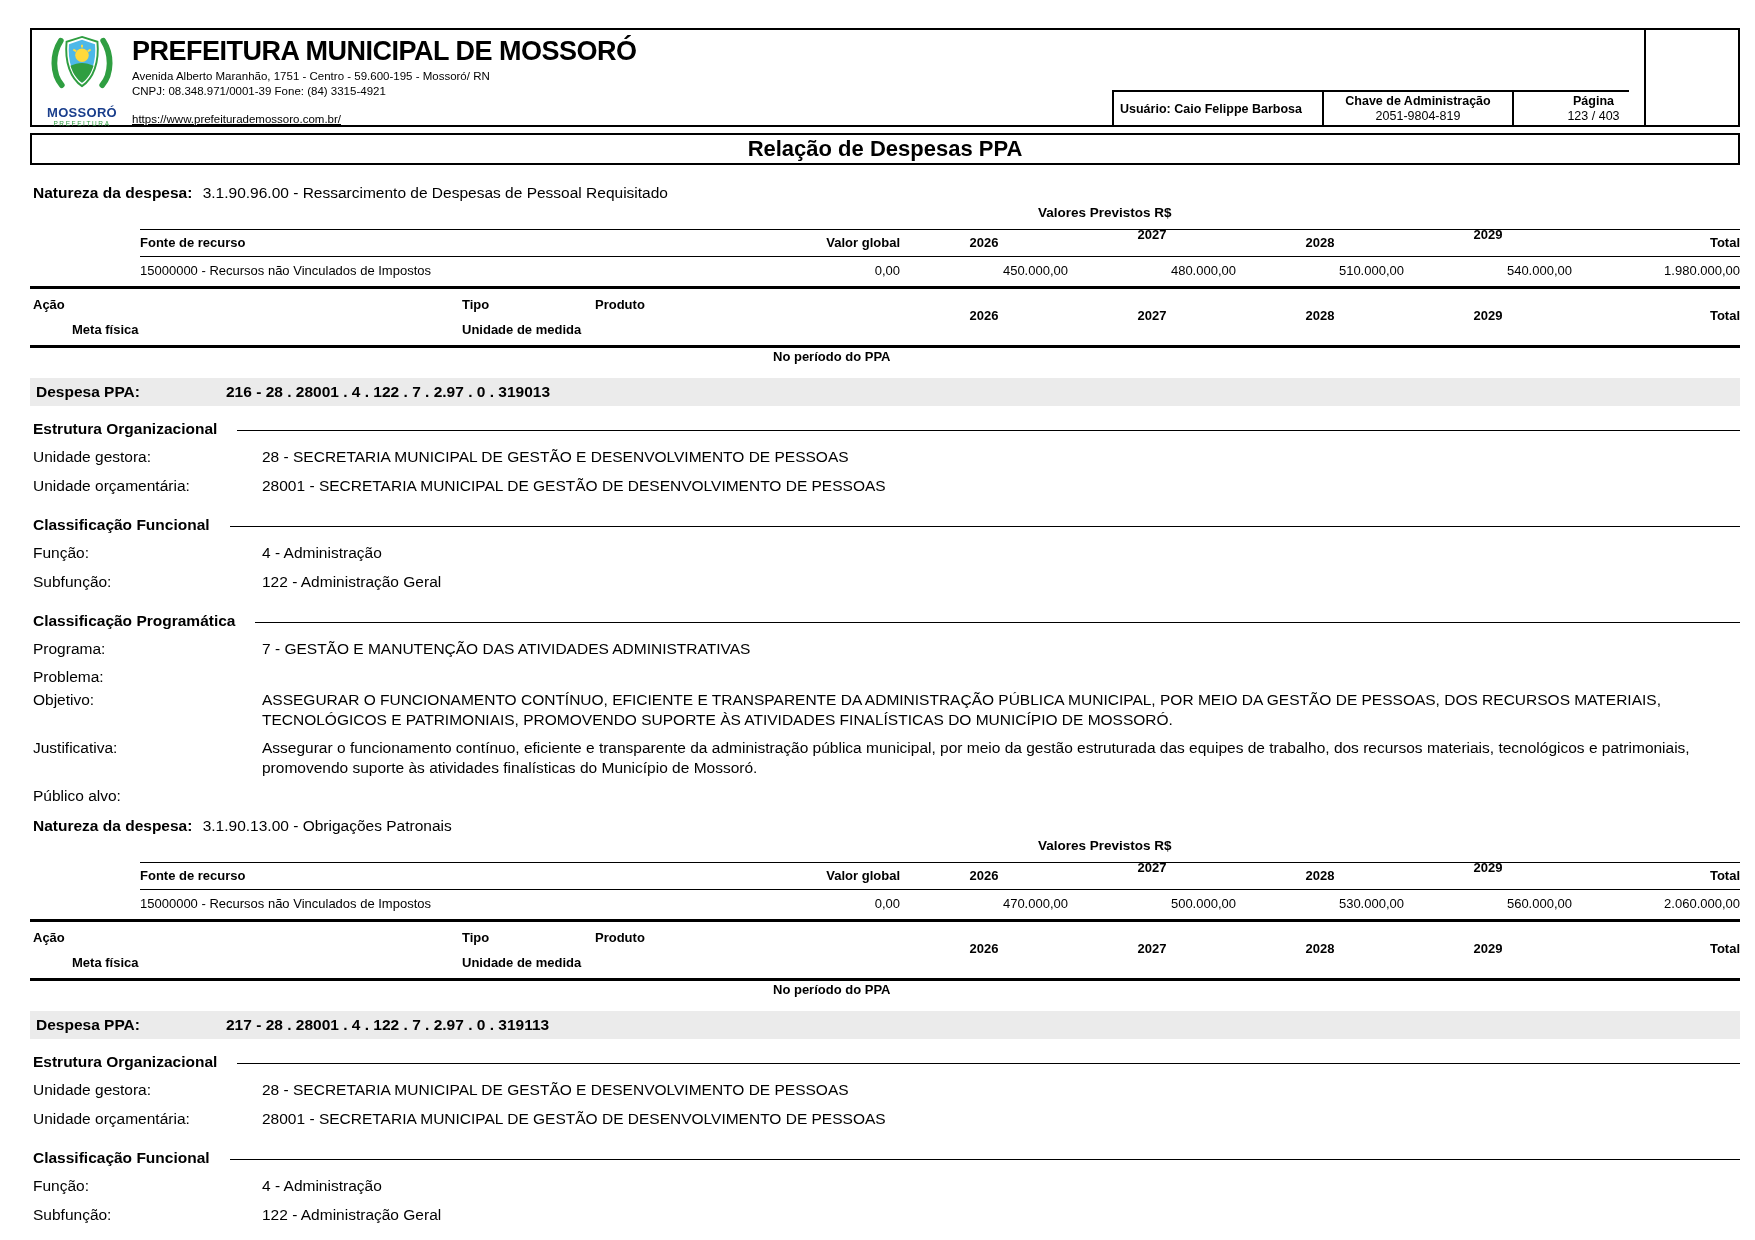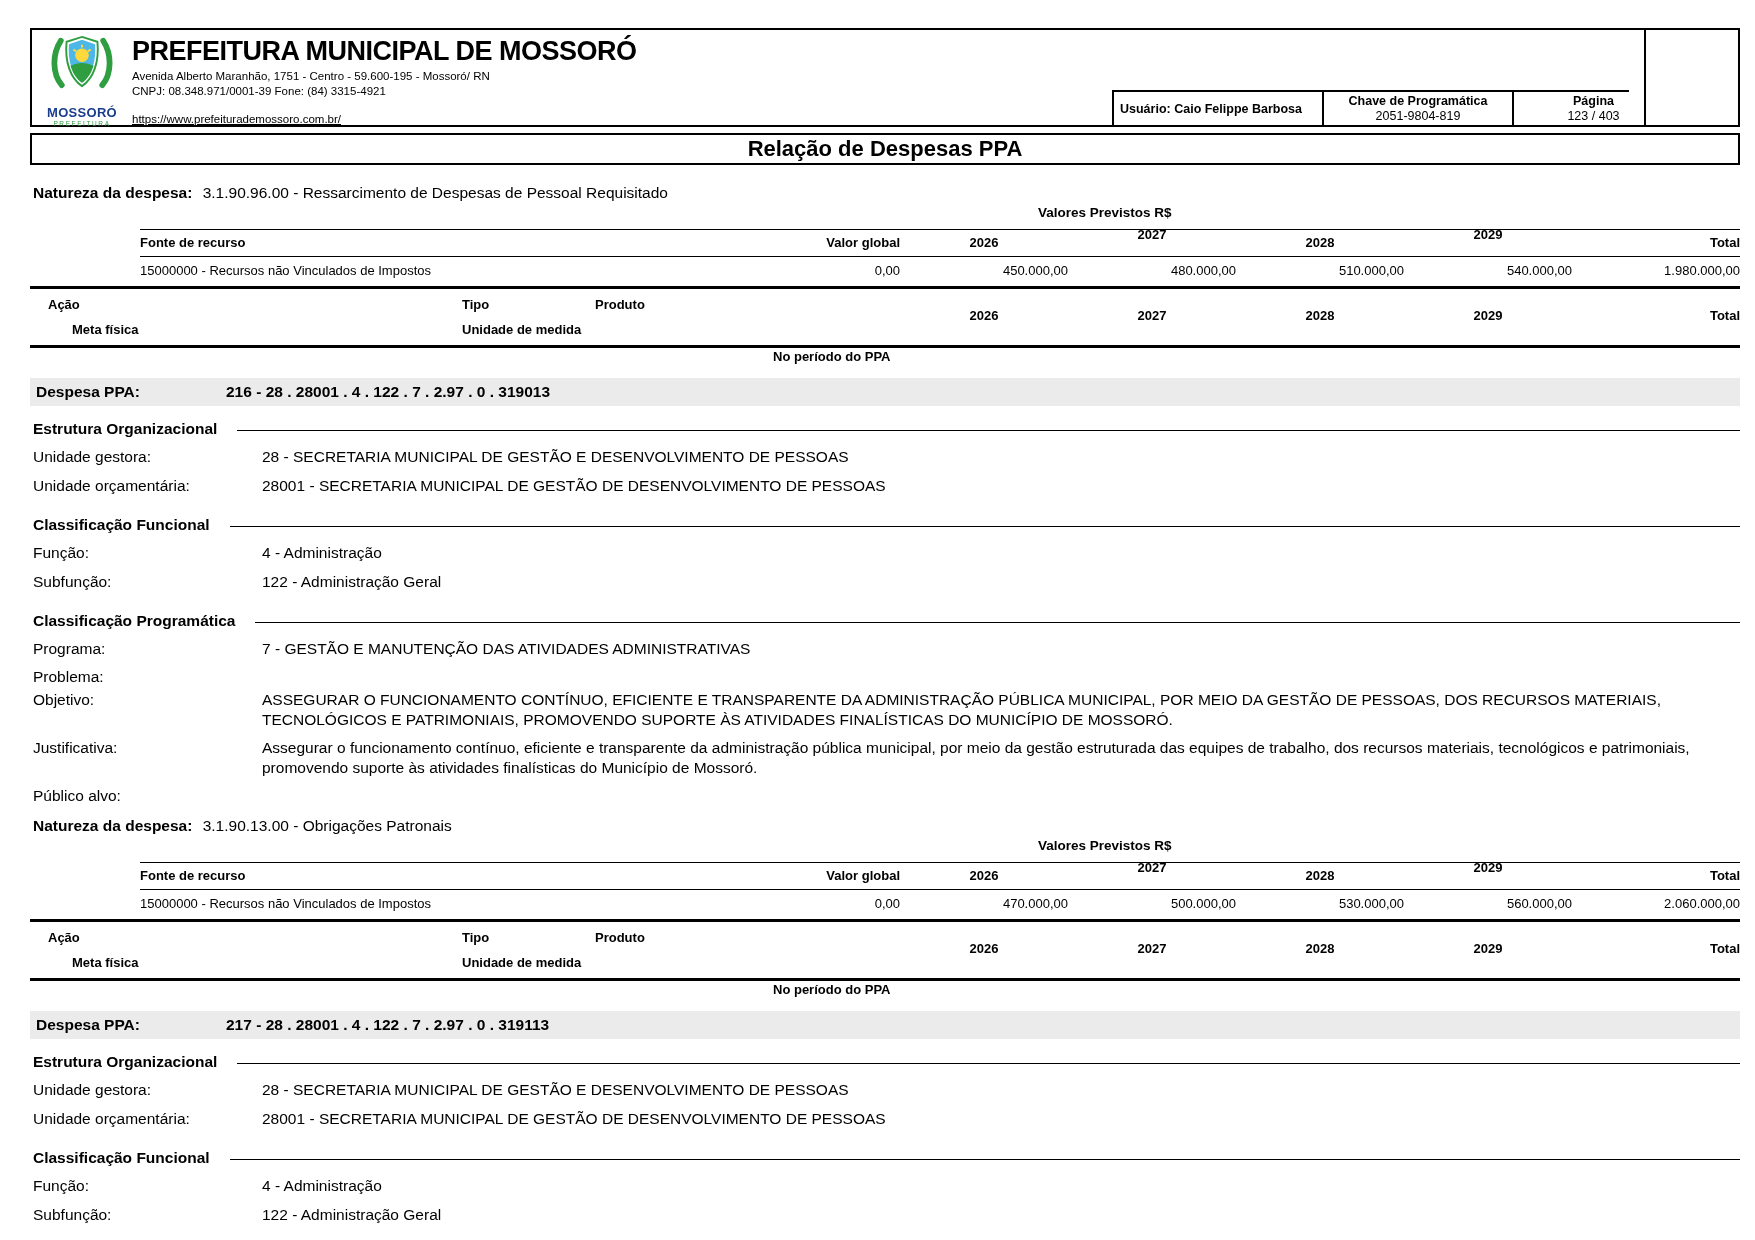--- a/index.html
+++ b/index.html
@@ -41,21 +41,21 @@
   .fonte-table td { padding:6px 0 8px; }
   .t-left { text-align:left; }
   .t-right { text-align:right; }
   .t-center { text-align:center; }
   .yr-b span { position:relative; top:-8px; }
 
   .thick { height:3px; background:#000; width:1710px; margin-left:-3px; }
 
   .acao-band { position:relative; height:56px; font-size:13px; }
   .acao-band .b { font-weight:bold; position:absolute; }
-  .a-acao { left:15px; top:8px; }
+  .a-acao { left:0; top:8px; }
   .a-tipo { left:429px; top:8px; }
   .a-produto { left:562px; top:8px; }
   .a-meta { left:39px; top:33px; }
   .a-unid { left:429px; top:33px; }
   .a-periodo { left:740px; top:36px;margin-top:24px; }
   .a-year { position:absolute; top:19px; width:168px; text-align:center; font-weight:bold; }
   .a-total { position:absolute; top:19px; width:168px; text-align:right; font-weight:bold; }
 
   .despesa-bar { margin-top:30px; margin-left:-3px; width:1710px; height:28px; background:#ebebeb;
     display:flex; align-items:center; padding-left:6px; font-size:15.5px; font-weight:bold; }
@@ -95,21 +95,21 @@
       <div class="logo-sub">PREFEITURA</div>
     </div>
     <div class="org-block">
       <div class="org-name">PREFEITURA MUNICIPAL DE MOSSORÓ</div>
       <div class="org-line">Avenida Alberto Maranhão, 1751 - Centro - 59.600-195 - Mossoró/ RN</div>
       <div class="org-line">CNPJ: 08.348.971/0001-39 Fone: (84) 3315-4921</div>
       <a class="org-link" href="#">https://www.prefeiturademossoro.com.br/</a>
     </div>
     <div class="hdr-cell user-box">Usuário: Caio Felippe Barbosa</div>
     <div class="hdr-cell auth-box">
-      <div class="box-label">Chave de Programática</div>
+      <div class="box-label">Chave de Administração</div>
       <div class="box-value">2051-9804-819</div>
     </div>
     <div class="hdr-cell pagina-box">
       <div class="box-label">Página</div>
       <div class="box-value">123 / 403</div>
     </div>
     <div class="corner-box"></div>
   </div>
 
   <div class="title-bar">Relação de Despesas PPA</div>

